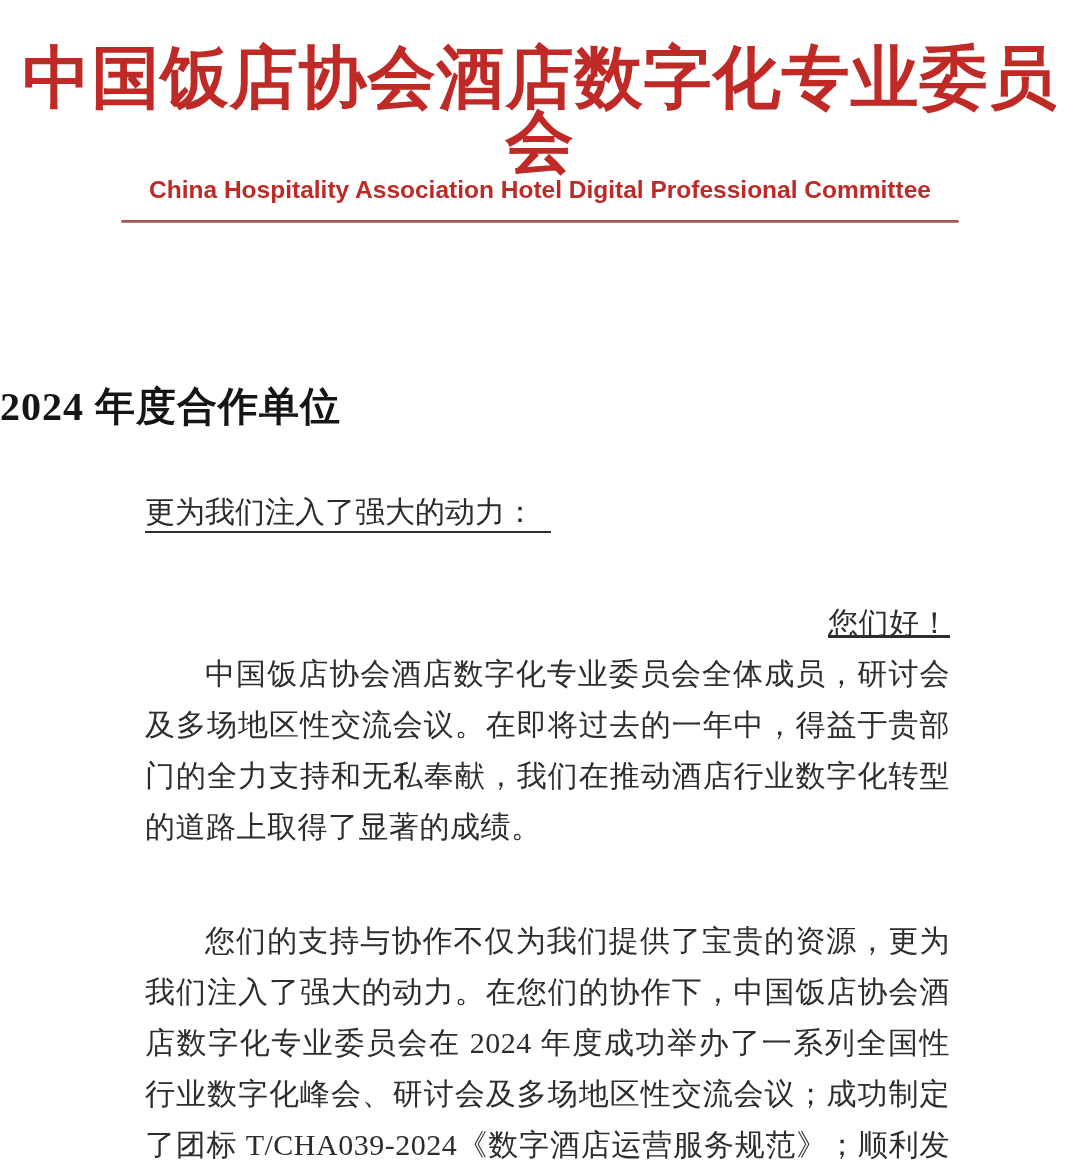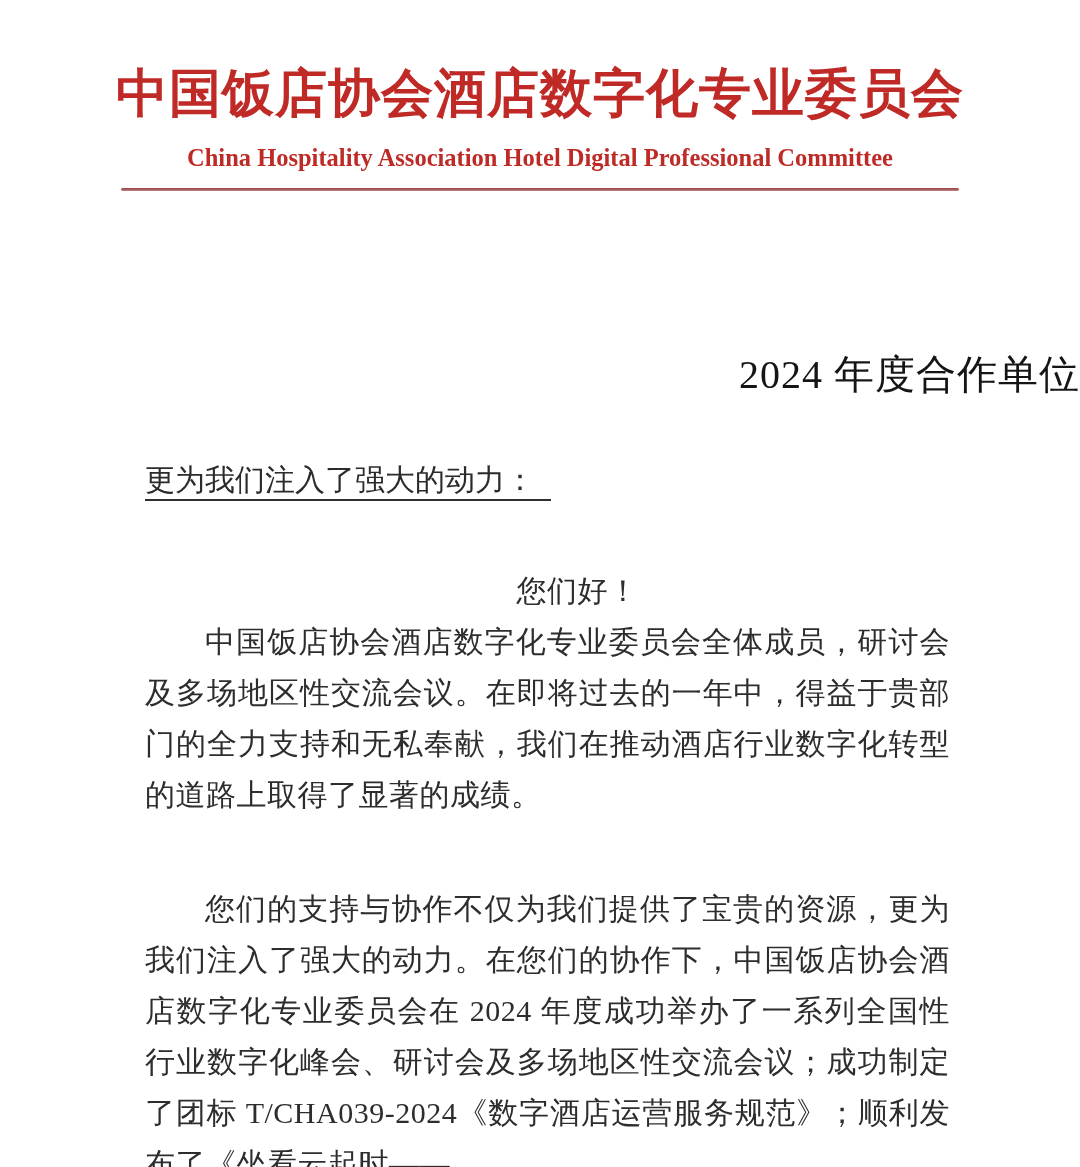--- a/index.html
+++ b/index.html
@@ -15,48 +15,47 @@
     background: #ffffff;
     overflow: hidden;
     font-family: "Liberation Serif", "DejaVu Serif", serif;
   }
   
   .letterhead {
     padding-top: 46px;
     text-align: center;
   }
   .letterhead-cn {
-    margin: 16px;
-    font-size: 52px;
+    margin: 0;
+    font-size: 68px;
     line-height: 64px;
     font-weight: 700;
     letter-spacing: 1px;
     color: #bf2a27;
     font-family: "Liberation Serif", "DejaVu Serif", serif;
   }
   .letterhead-en {
-    margin-top: 7px;
     font-size: 24.5px;
     line-height: 32px;
     font-weight: 700;
     letter-spacing: 0px;
     color: #be2b26;
-    font-family: Liberation Serif, serif;
+    font-family: Liberation Sans, sans-serif;
   }
   .letterhead-rule {
     height: 3px;
     margin: 14px 121px 0 121px;
     background: linear-gradient(to bottom, #8e3e3d, #c08684);
     border-radius: 2px;
   }
   
   .doc-title {
     margin-top: 152px;
-    text-align: right;
-    font-weight: 400;
+    text-align: left;
+    font-weight: 700;
     font-size: 40px;
     line-height: 63px;
     color: #151515;
     letter-spacing: 1px;
   }
   
   .letter-body {
     padding: 0 130px 0 145px;
     color: #2d2d2d;
   }
@@ -74,21 +73,22 @@
   .para {
     margin: 0;
     font-size: 30px;
     line-height: 51px;
     text-indent: 2em;
     text-align: justify;
     letter-spacing: 0.5px;
   }
   .para.greeting {
     margin-top: 66px;
-    text-align: center;
+    text-align: right;
+    text-decoration: underline;
   }
   .para.gap-above {
     margin-top: 63px;
   }
 </style>
 </head>
 <body>
 
 <div class="page">
 

